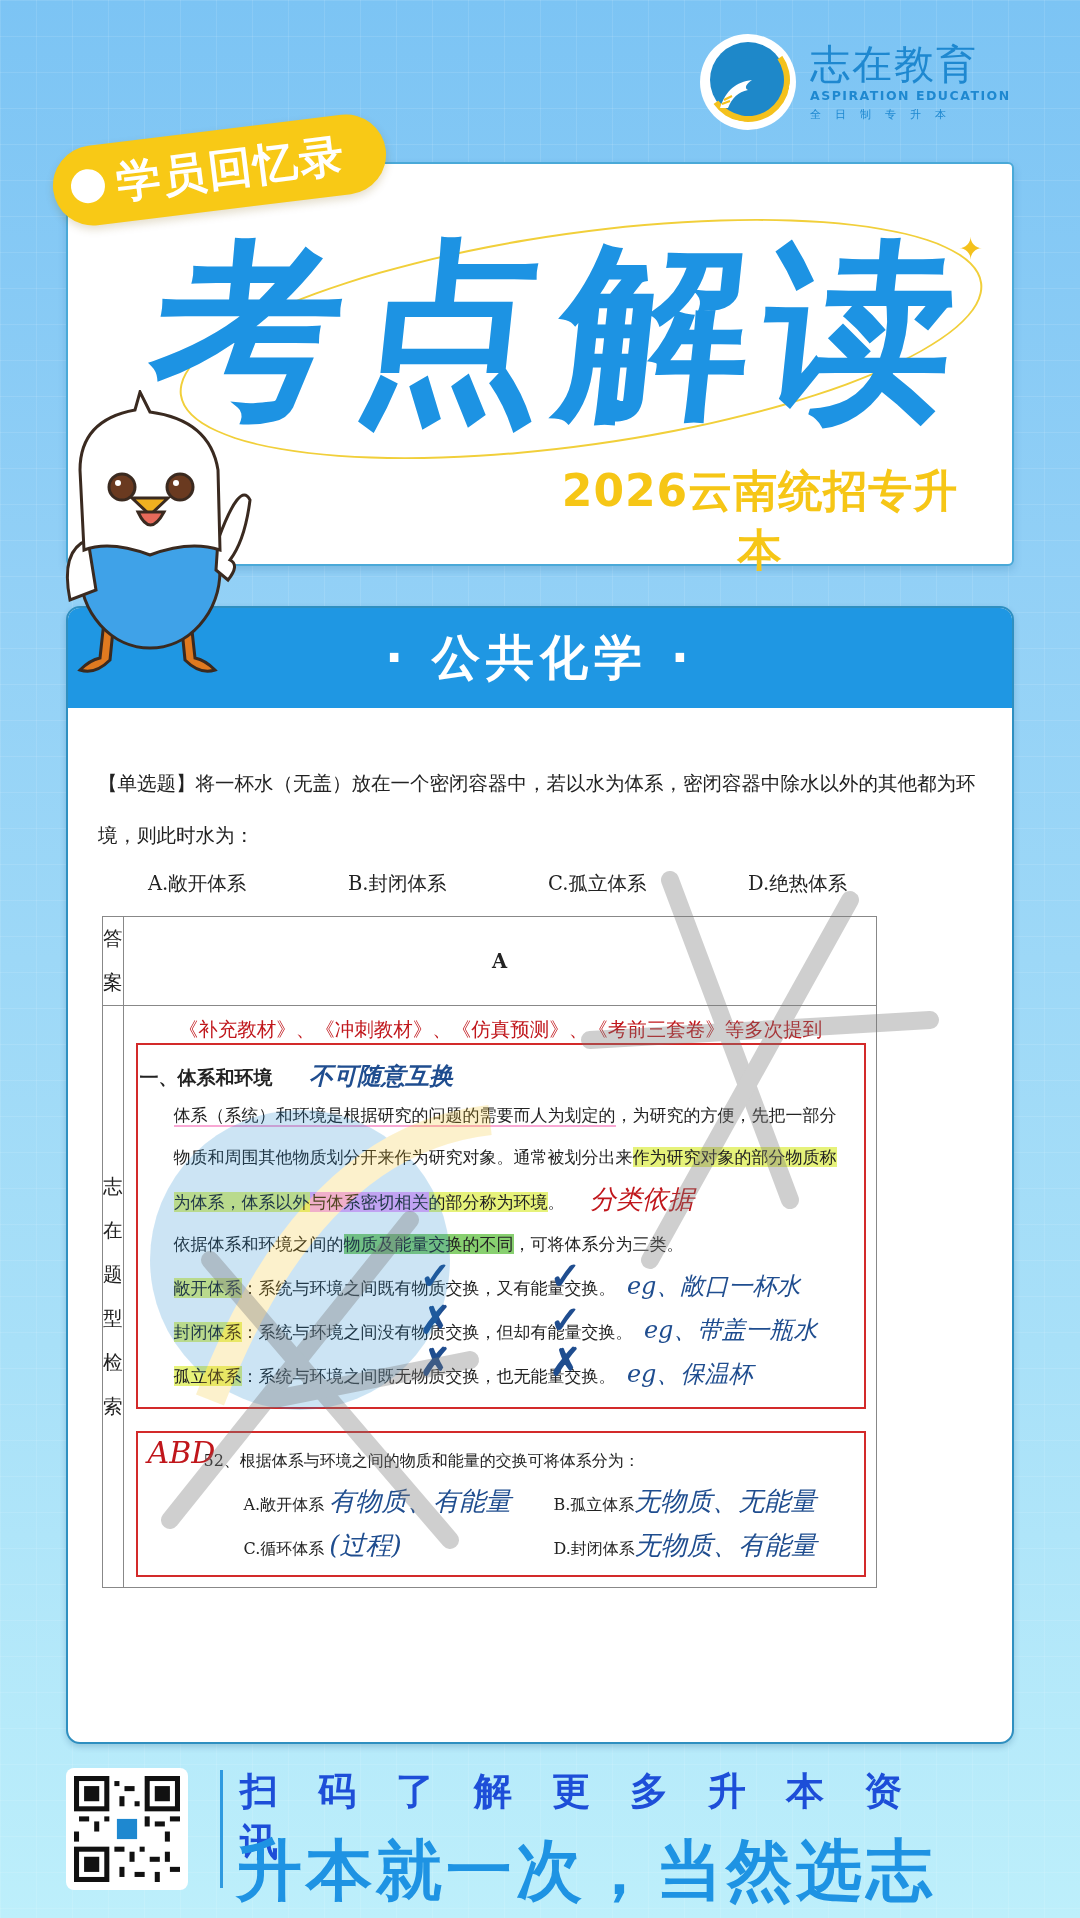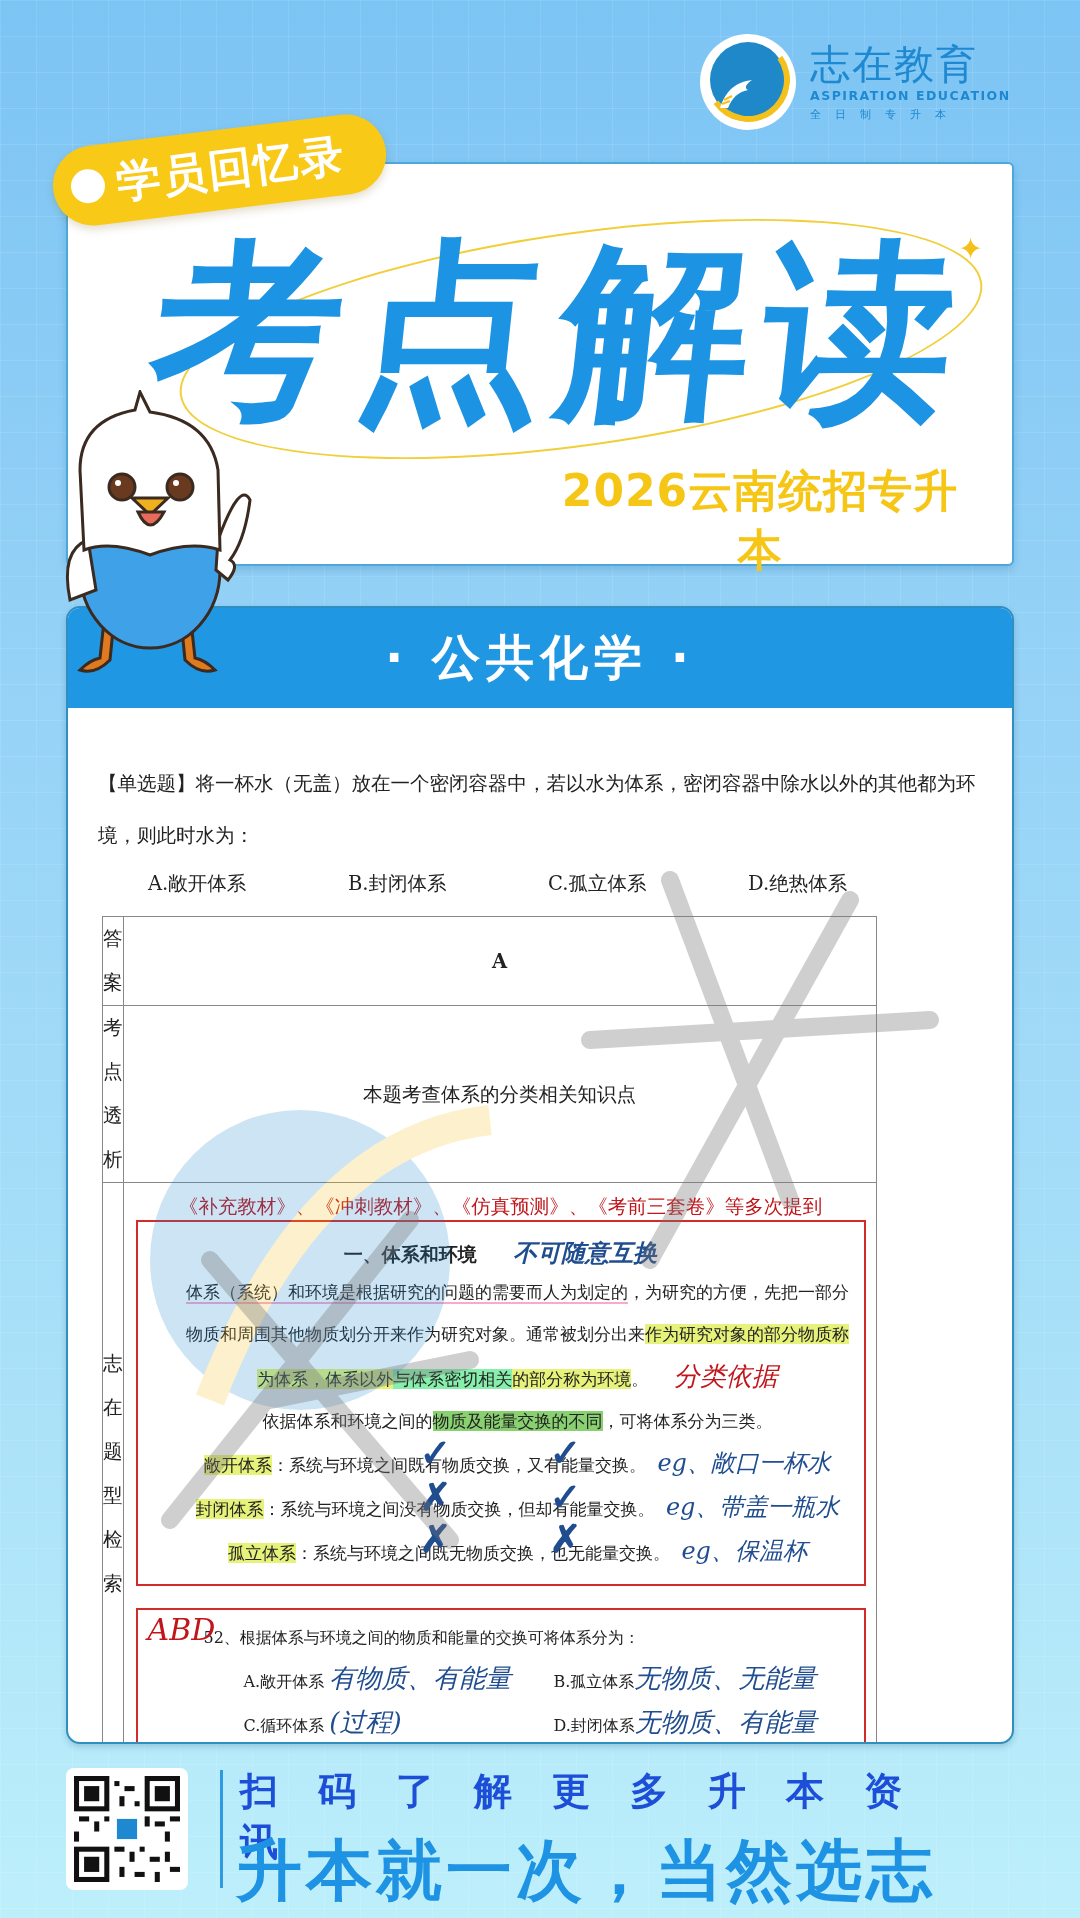--- a/index.html
+++ b/index.html
@@ -51,24 +51,24 @@
   .ans-table { position: absolute; left: 34px; top: 308px; width: 704px; border-collapse: collapse; font-family: "DejaVu Serif", "Liberation Serif", serif; }
   .ans-table td { border: 1.5px solid #888; color: #222; font-size: 19.5px; }
   .label-cell { width: 110px; text-align: center; line-height: 44px; }
   .red { color: #c0161b; }
   .row-answer td { height: 52px; }
   .row-point td { height: 98px; }
   .content-cell { text-align: center; }
 
   .textbook { position: relative; padding: 10px 10px 10px 12px; }
   .textbook-refs { text-align: center; color: #c0161b; font-size: 19.5px; padding-bottom: 0; font-family: Liberation Mono, monospace; }
-  .redbox { border: 2.5px solid #d32a2a; position: relative; padding: 14px 14px 10px 14px; font-size: 17px; color: #222; line-height: 42px; text-align: center; }
+  .redbox { border: 2.5px solid #d32a2a; position: relative; padding: 14px 14px 10px 2px; font-size: 17px; color: #222; line-height: 42px; text-align: left; }
   .redbox h4 { font-size: 19px; font-weight: bold; line-height: 34px; }
   .hl-y { background: #e6f27a; }
-  .hl-o { background: #86efac; }
+  .hl-o { background: #f0abfc; }
   .hl-g { background: #88d070; }
   .ul { border-bottom: 2px solid #f9a8d4; }
   .hand { font-family: "DejaVu Serif", serif; color: #1f4d8f; font-style: italic; }
   .hand-red { color: #c0161b; font-family: "DejaVu Serif", serif; font-style: italic; }
   .indent { padding-left: 34px; }
   .mark { position: absolute; color: #1f4d8f; font-size: 38px; font-weight: bold; }
 
   .redbox2 { border: 2.5px solid #d32a2a; margin-top: 22px; padding: 8px 10px 6px 14px; font-size: 16px; color: #222; line-height: 40px; position: relative; }
   .q52 { padding-left: 52px; }
   .q52-opts { display: grid; grid-template-columns: 310px 300px; padding-left: 92px; }
@@ -126,27 +126,20 @@
     <span>B.封闭体系</span>
     <span>C.孤立体系</span>
     <span>D.绝热体系</span>
   </div>
 
   <table class="ans-table">
     <tbody>
         <tr class="row-answer">
       <td class="label-cell">答案</td>
       <td class="content-cell red" style="font-weight:bold;">A</td>
-    </tr>
-    <tr class="row-point">
-      <td class="label-cell">
-        <div>考点</div>
-        <div>透析</div>
-      </td>
-      <td class="content-cell red">本题考查体系的分类相关知识点</td>
     </tr>
     <tr>
       <td class="label-cell" style="vertical-align:middle;">
         <div>志在</div>
         <div>题型</div>
         <div>检索</div>
       </td>
       <td class="textbook">
         <div class="textbook-refs">《补充教材》、《冲刺教材》、《仿真预测》、《考前三套卷》等多次提到</div>
 

